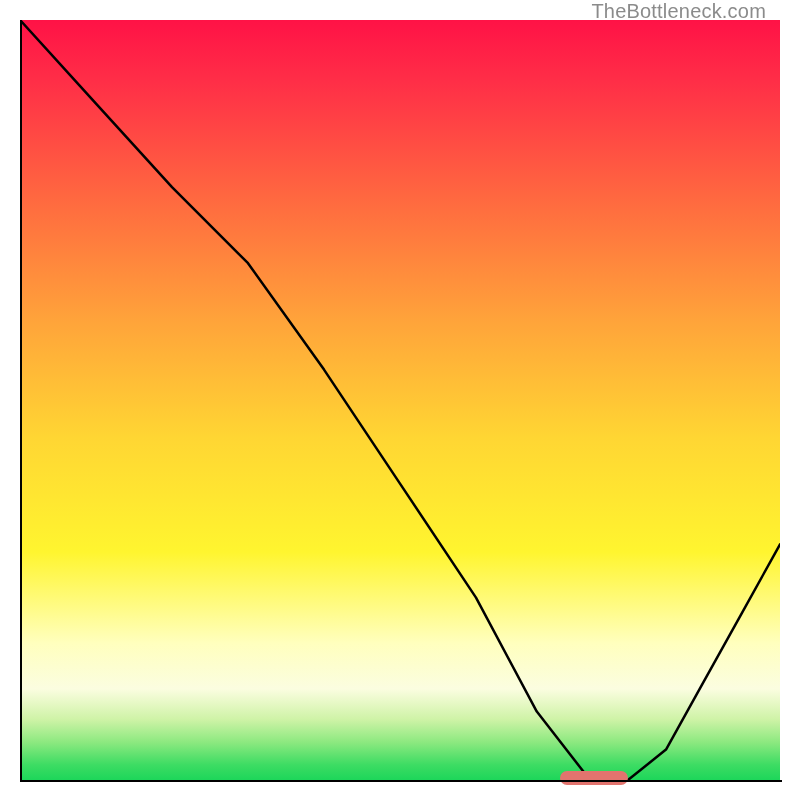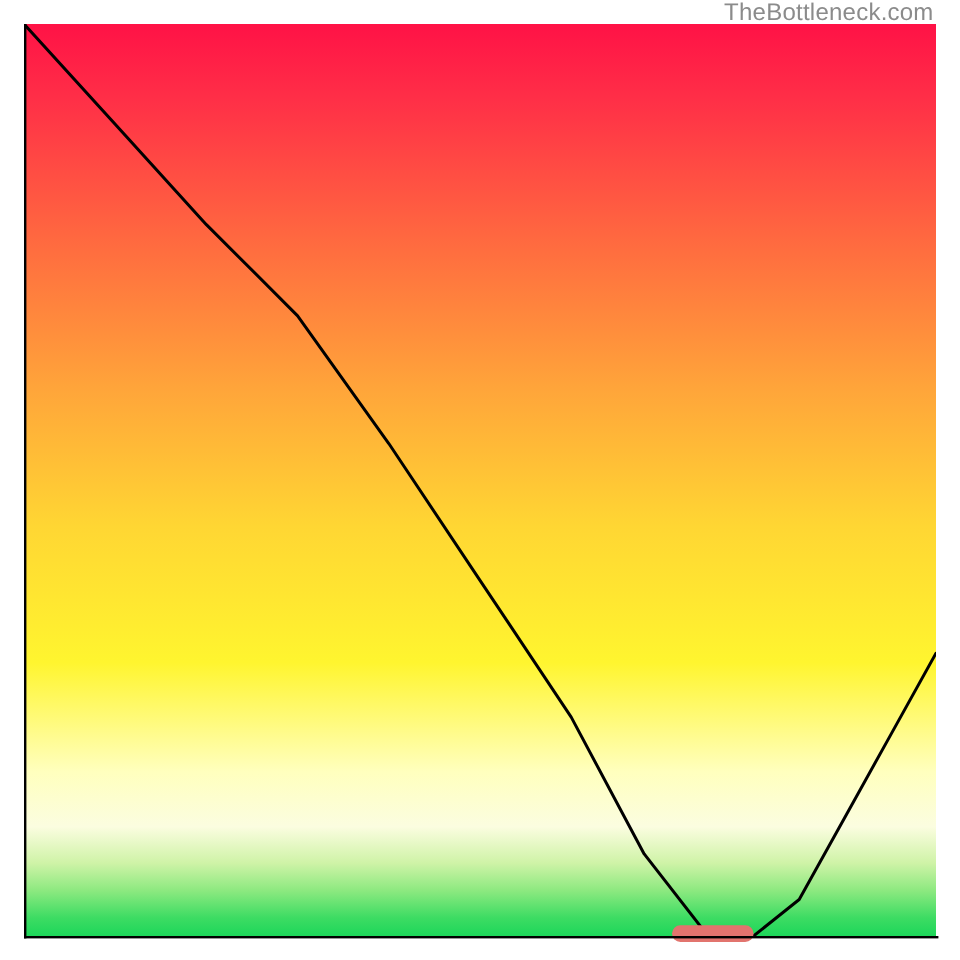--- a/index.html
+++ b/index.html
@@ -49,21 +49,21 @@
   }
   .marker {
     position: absolute;
     height: 14px;
     border-radius: 7px;
     background: #e2746e;
   }
   .watermark {
     position: absolute;
     top: 0px;
-    right: 22px;
+    right: 34px;
     font-family: Arial, Helvetica, sans-serif;
     font-size: 20px;
     color: #8b8b8b;
     letter-spacing: 0.2px;
   }
   .axis {
     position: absolute;
     background: #000;
   }
   .axis.left {

